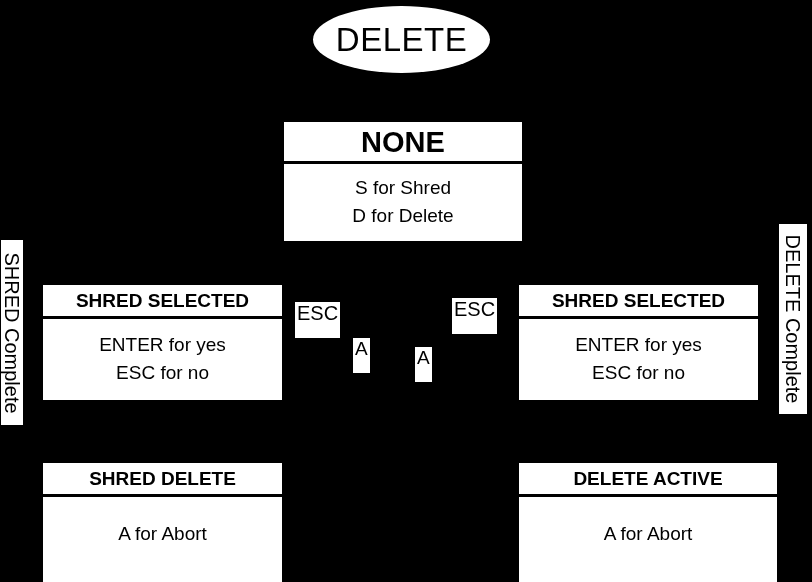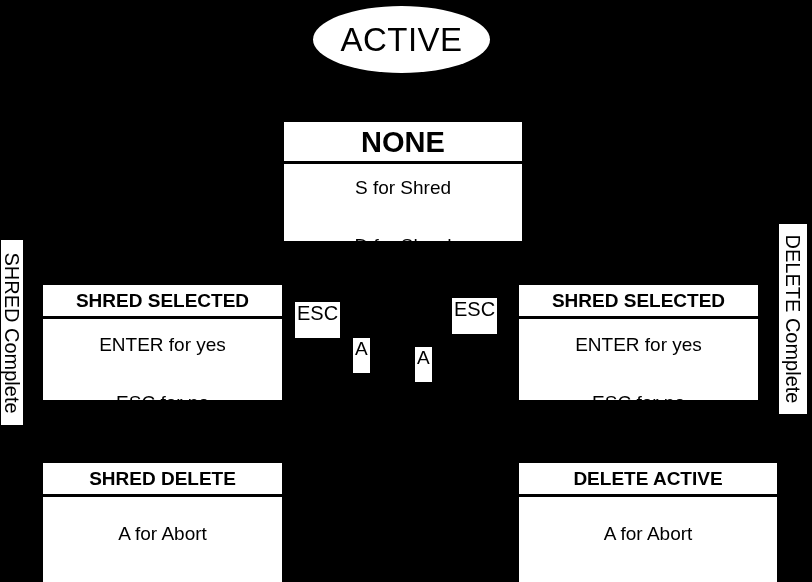--- a/index.html
+++ b/index.html
@@ -61,21 +61,20 @@
     font-size: 19px;
     font-weight: 400;
     text-align: center;
     flex: 1;
     display: flex;
     flex-direction: column;
     align-items: center;
     justify-content: flex-start;
     padding-top: 12px;
     line-height: 1.45;
-    gap: 30px;
   }
   .state-body .line { white-space: nowrap; }
 
   
   #state-none        { left: 284px; top: 122px;  width: 238px; height: 119px; }
   #state-none .state-title { font-size: 29px; padding: 3px 6px 2px 6px; }
   #state-none .state-body  { padding-top: 10px; }
 
   #state-shred-selected  { left: 43px;  top: 285px; width: 239px; height: 115px; }
   #state-delete-selected { left: 519px; top: 285px; width: 239px; height: 115px; }
@@ -119,28 +118,28 @@
   }
   #label-shred-complete  { left: 1px;   top: 240px; width: 22px; height: 185px; }
   #label-delete-complete { left: 779px; top: 224px; width: 28px; height: 190px; }
 </style>
 </head>
 <body>
 
 <div id="canvas">
 
   <div class="start-node">
-    <span class="start-label">ACTIVE</span>
+    <span class="start-label">DELETE</span>
   </div>
 
   <div class="state-box" id="state-none">
     <div class="state-title">NONE</div>
     <div class="state-body">
       <span class="line">S for Shred</span>
-      <span class="line">D for Shred</span>
+      <span class="line">D for Delete</span>
     </div>
   </div>
 
   <div class="state-box" id="state-shred-selected">
     <div class="state-title">SHRED SELECTED</div>
     <div class="state-body">
       <span class="line">ENTER for yes</span>
       <span class="line">ESC for no</span>
     </div>
   </div>

